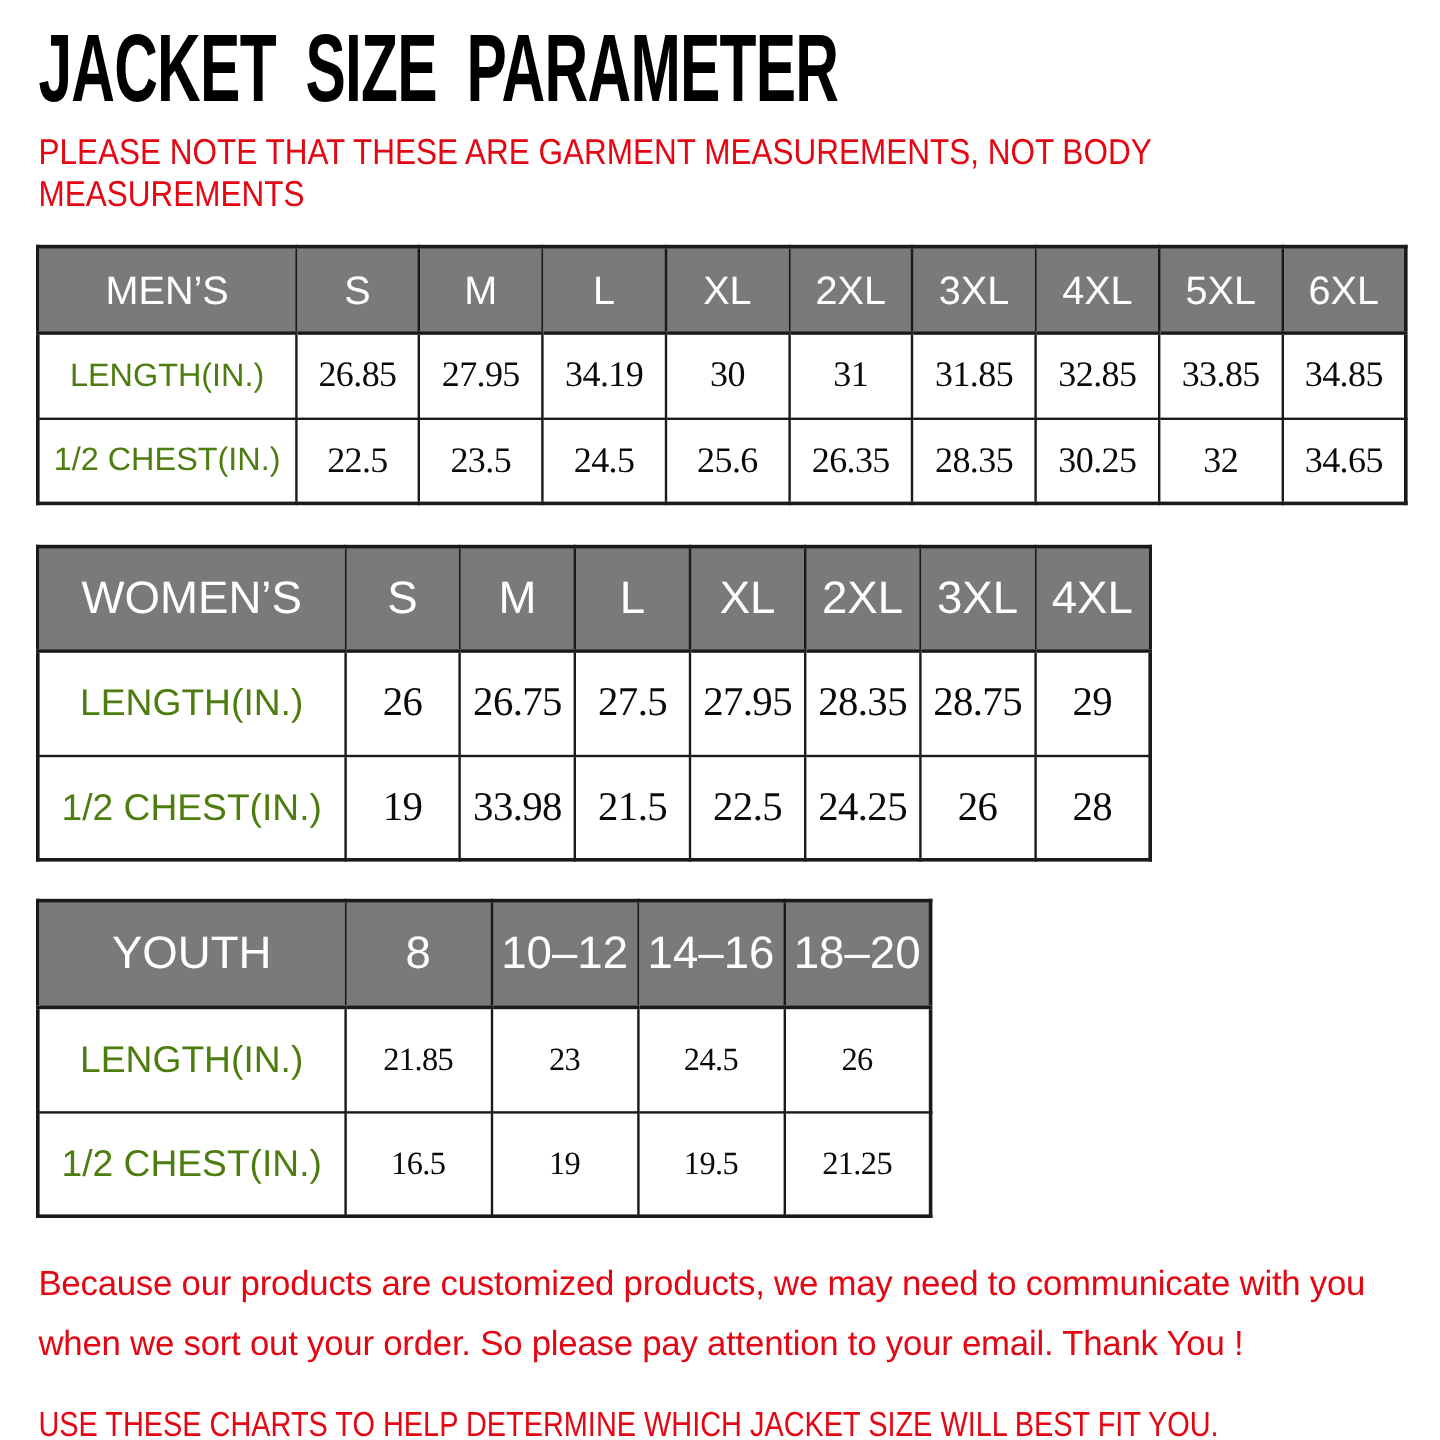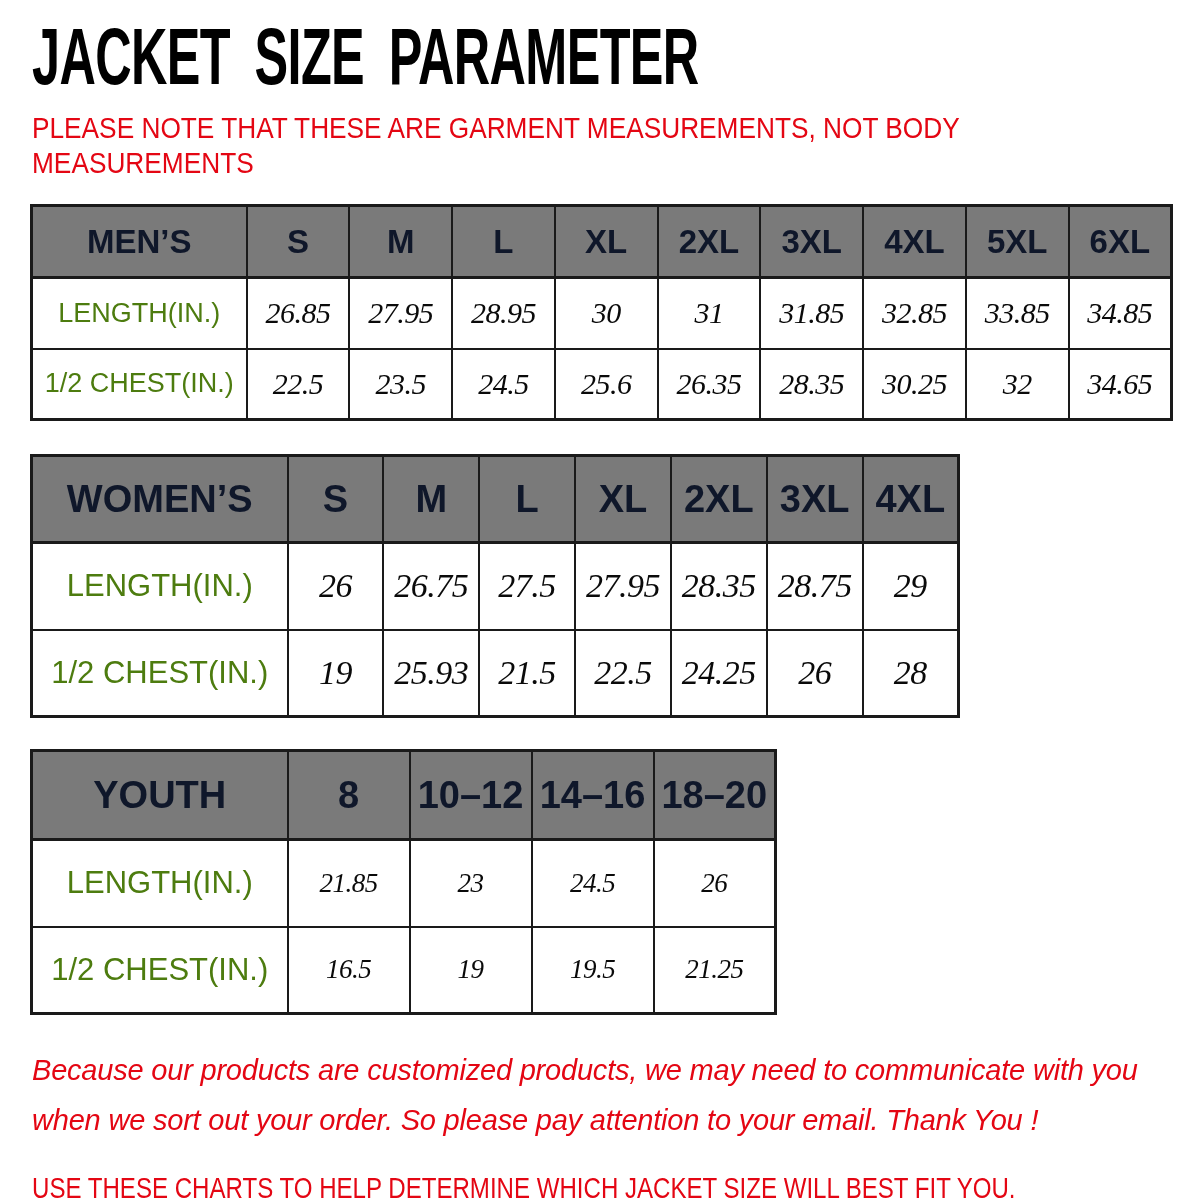--- a/index.html
+++ b/index.html
@@ -52,34 +52,33 @@
     background:#fff;
   }
   th,td{
     border:2px solid var(--line);
     text-align:center;
     vertical-align:middle;
     overflow:hidden;
   }
   th{
     background:var(--gray);
-    color:#0f172a;
-    font-weight:700;
+    color:#ffffff;
+    font-weight:400;
     border-bottom:3px solid var(--line);
   }
   td.rowlabel{
     font-family:"Liberation Sans", sans-serif;
     color:#4d7c0f;
     font-weight:400;
   }
   td.num{
     font-family:"Liberation Serif", serif;
     letter-spacing:-0.5px;
     color:#0a0a0a;
-    font-style:italic;
   }
 
   #t0{width:1143px;margin-top:24px;}
   #t0 th{height:72px;font-size:33px;}
   #t0 th:first-child{width:215px;}
   #t0 td{height:71px;}
   #t0 td.num{font-size:30px;}
   #t0 td.rowlabel{font-size:27px;}
 
   #t1{width:930px;margin-top:33px;}
@@ -97,21 +96,20 @@
   #t2 td.rowlabel{font-size:31px;}
 
   
   .footer-note{
     margin:30px 6px 0 32px;
     color:var(--red);
     font-size:29px;
     line-height:50px;
     letter-spacing:-0.2px;
     white-space:nowrap;
-    font-style:italic;
   }
   .fit-advice{
     margin:26px 0 0 32px;
     color:var(--red);
     font-size:29px;
     line-height:34px;
     white-space:nowrap;
     transform:scaleX(0.83);
     transform-origin:left top;
   }
@@ -139,21 +137,21 @@
           <th>2XL</th>
           <th>3XL</th>
           <th>4XL</th>
           <th>5XL</th>
           <th>6XL</th>
         </tr>
         <tr>
           <td class="rowlabel">LENGTH(IN.)</td>
           <td class="num">26.85</td>
           <td class="num">27.95</td>
-          <td class="num">28.95</td>
+          <td class="num">34.19</td>
           <td class="num">30</td>
           <td class="num">31</td>
           <td class="num">31.85</td>
           <td class="num">32.85</td>
           <td class="num">33.85</td>
           <td class="num">34.85</td>
         </tr>
         <tr>
           <td class="rowlabel">1/2 CHEST(IN.)</td>
           <td class="num">22.5</td>
@@ -187,21 +185,21 @@
           <td class="num">26.75</td>
           <td class="num">27.5</td>
           <td class="num">27.95</td>
           <td class="num">28.35</td>
           <td class="num">28.75</td>
           <td class="num">29</td>
         </tr>
         <tr>
           <td class="rowlabel">1/2 CHEST(IN.)</td>
           <td class="num">19</td>
-          <td class="num">25.93</td>
+          <td class="num">33.98</td>
           <td class="num">21.5</td>
           <td class="num">22.5</td>
           <td class="num">24.25</td>
           <td class="num">26</td>
           <td class="num">28</td>
         </tr>
       </tbody>
   </table>
 
   <table id="t2">

